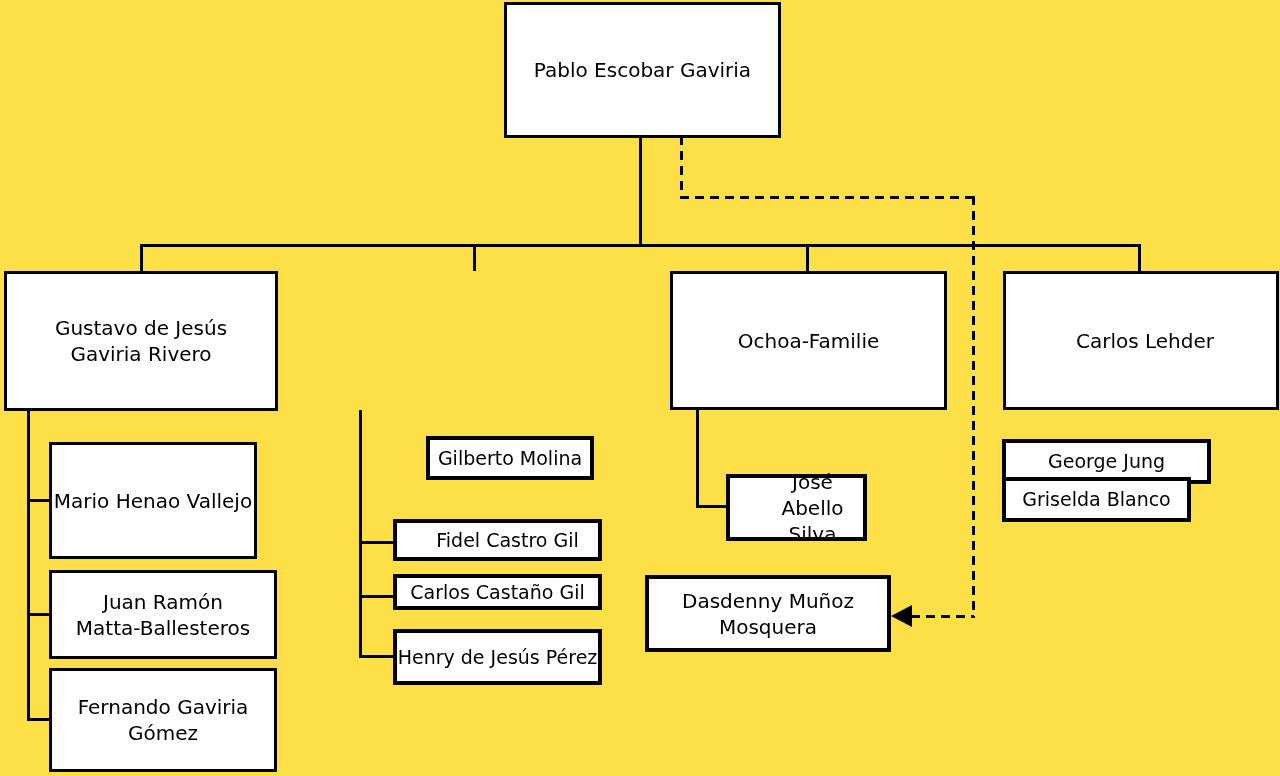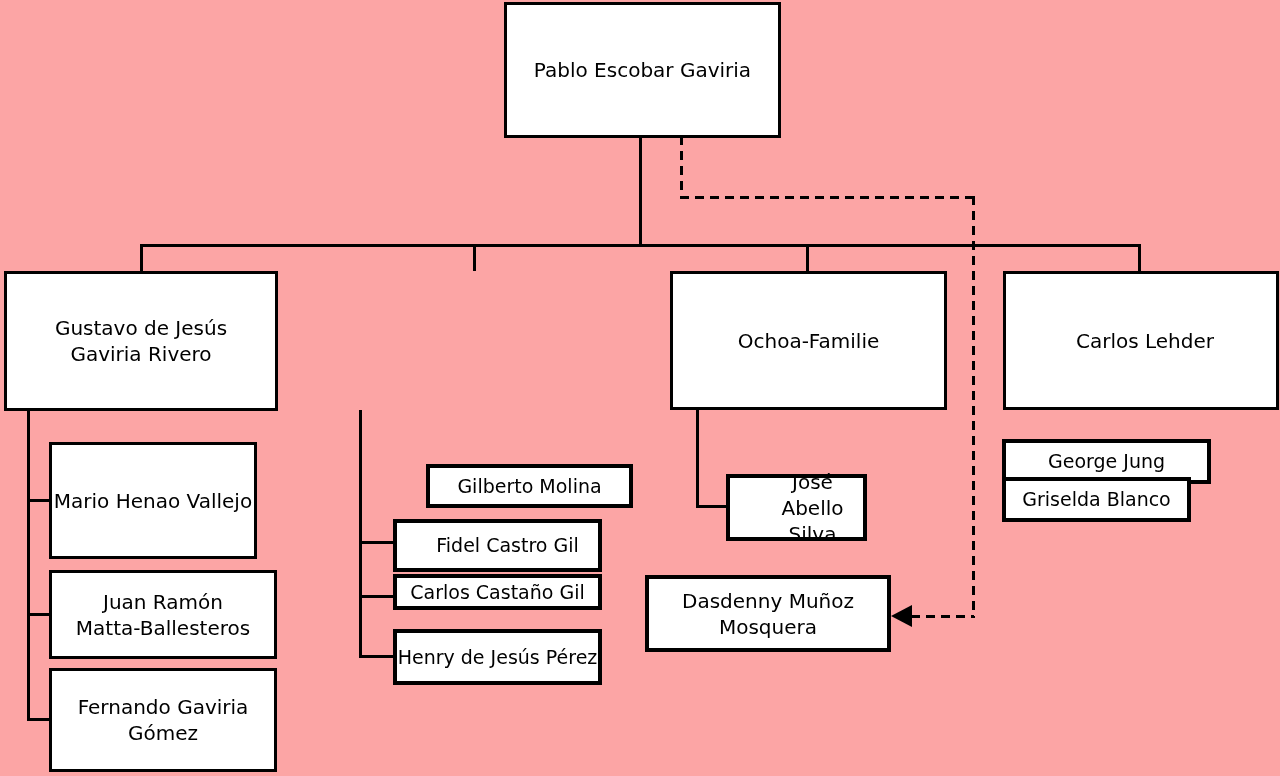--- a/index.html
+++ b/index.html
@@ -1,20 +1,20 @@
 <!DOCTYPE html>
 <html><head>
 <meta charset="utf-8">
 <style>
   html, body { margin: 0; padding: 0; background: #ffffff; }
   .canvas {
     position: relative;
     width: 1280px;
     height: 776px;
-    background: #fca5a5;
+    background: #fde047;
     font-family: "DejaVu Sans", sans-serif;
     color: #000000;
     overflow: hidden;
   }
   .node {
     position: absolute;
     box-sizing: border-box;
     background: #ffffff;
     border: 3px solid #000000;
     display: flex;
@@ -98,24 +98,24 @@
   </div>
   <div class="node node--l" style="left:49px; top:570px; width:228px; height:89px;">
     <span>Juan Ramón
 Matta-Ballesteros</span>
   </div>
   <div class="node node--l" style="left:49px; top:668px; width:228px; height:104px;">
     <span>Fernando Gaviria
 Gómez</span>
   </div>
 
-  <div class="node node--s" style="left:426px; top:464px; width:207px; height:44px;">
+  <div class="node node--s" style="left:426px; top:436px; width:168px; height:44px;">
     <span>Gilberto Molina</span>
   </div>
-  <div class="node node--s" style="left:393px; top:519px; width:209px; height:53px;padding-left:20px;">
+  <div class="node node--s" style="left:393px; top:519px; width:209px; height:42px;padding-left:20px;">
     <span>Fidel Castro Gil</span>
   </div>
   <div class="node node--s" style="left:393px; top:574px; width:209px; height:36px;">
     <span>Carlos Castaño Gil</span>
   </div>
   <div class="node node--s" style="left:393px; top:629px; width:209px; height:56px;">
     <span>Henry de Jesús Pérez</span>
   </div>
 
   <div class="node node--m" style="left:726px; top:474px; width:141px; height:67px;padding-left:32px;">

